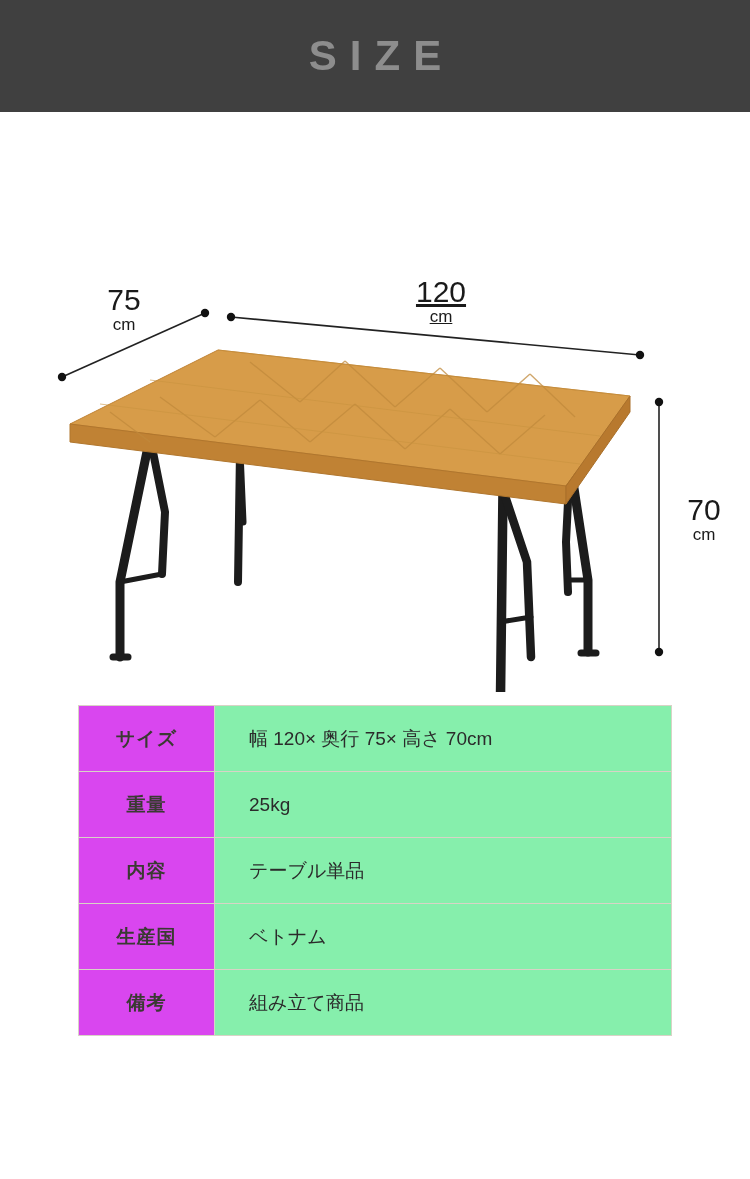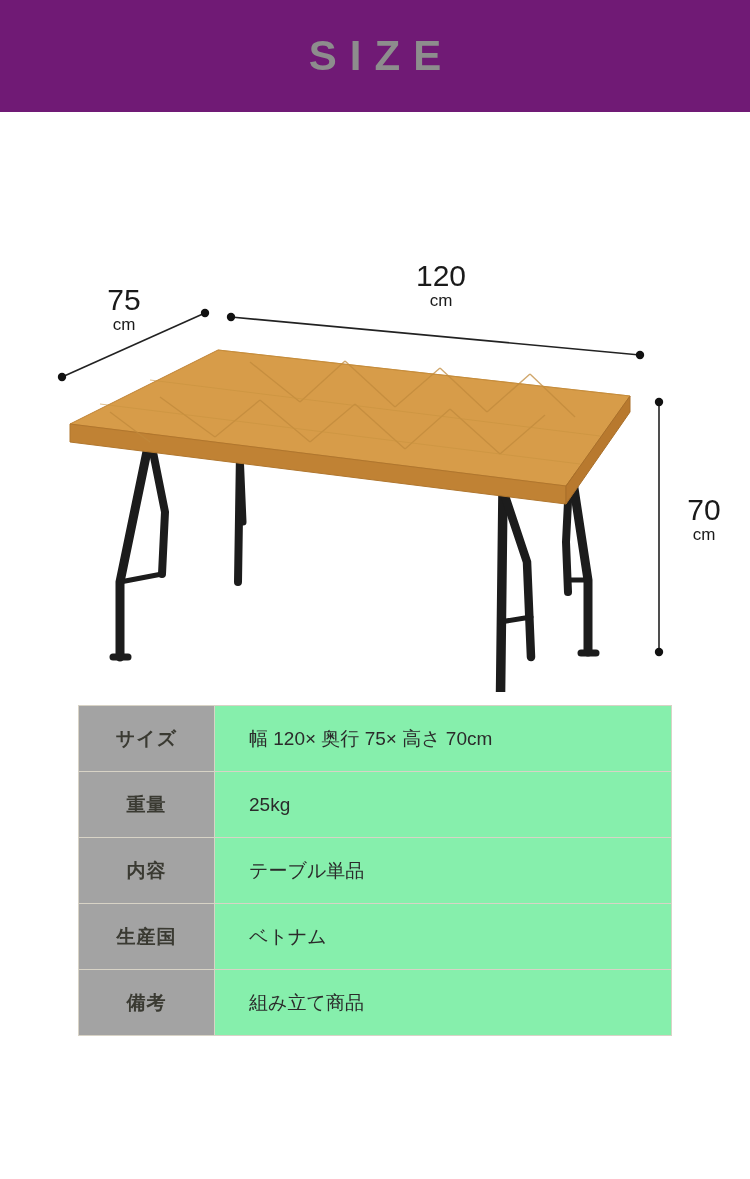--- a/index.html
+++ b/index.html
@@ -13,21 +13,21 @@
     font-family: "Liberation Sans", sans-serif;
     color: #222222;
     overflow: hidden;
     position: relative;
   }
 
   
   .header-band {
     width: 750px;
     height: 112px;
-    background: #701a75;
+    background: #404040;
     display: flex;
     align-items: center;
     justify-content: center;
     box-sizing: border-box;
   }
   .header-title {
     font-size: 42px;
     letter-spacing: 13px;
     color: #8d8d8d;
     font-weight: bold;
@@ -61,22 +61,23 @@
     display: block;
   }
 
   #label-depth {
     left: 84px;
     top: 172px;
     width: 80px;
   }
   #label-width {
     left: 396px;
-    top: 148px;
+    top: 164px;
     width: 90px;
+    text-decoration: underline;
   }
   #label-height {
     left: 672px;
     top: 382px;
     width: 64px;
   }
 
   
   .spec-wrap {
     position: absolute;
@@ -89,21 +90,21 @@
     width: 100%;
     table-layout: fixed;
   }
   table.spec td {
     border: 1px solid #d8d3c6;
     vertical-align: middle;
     box-sizing: border-box;
   }
   td.spec-key {
     width: 136px;
-    background: #a3a3a3;
+    background: #d946ef;
     text-align: center;
     font-size: 19px;
     color: #3a3a32;
     font-weight: bold;
     letter-spacing: 1px;
     padding: 6px 0;
   }
   td.spec-val {
     background: #86efac;
     padding: 10px 0 10px 34px;

